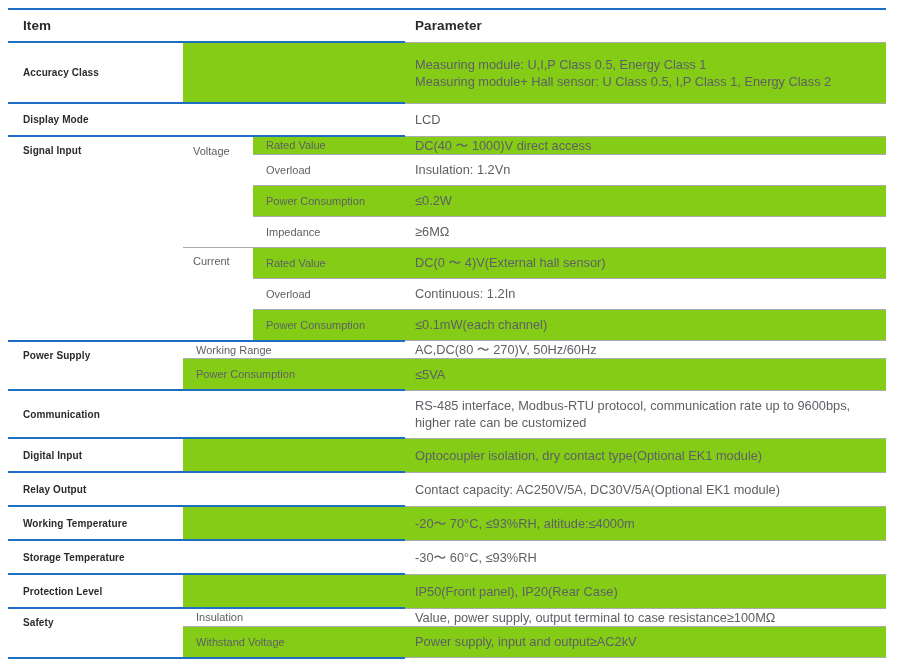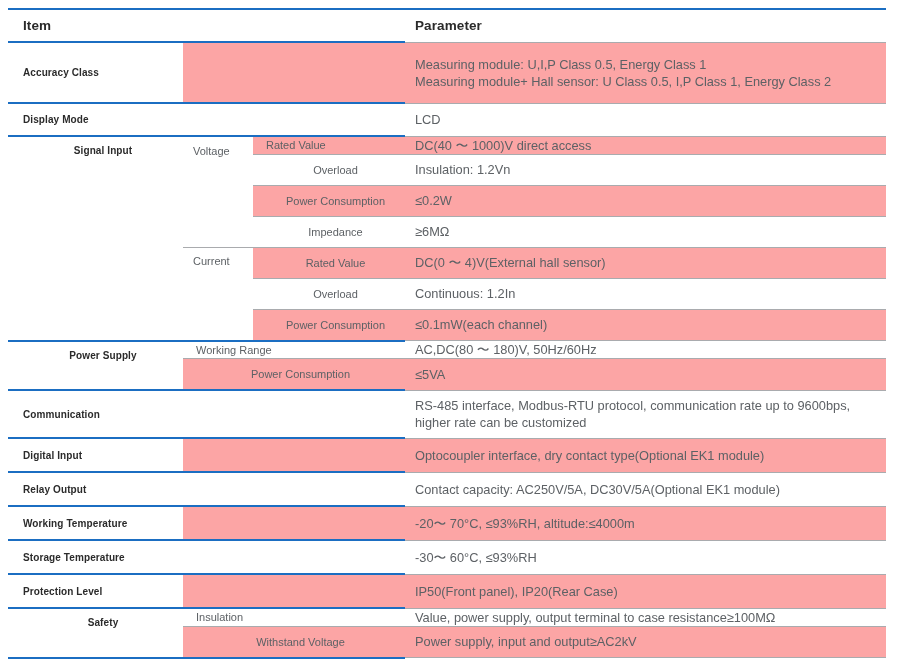--- a/index.html
+++ b/index.html
@@ -43,21 +43,21 @@
     vertical-align: middle;
     border: 0;
     background-clip: padding-box;
   }
 
   
   .rule-blue  { border-top: 2px solid #1b6ec2 !important; }
   .rule-grey  { border-top: 1px solid #a9abae !important; }
 
   
-  .shaded { background: #fca5a5; }
+  .shaded { background: #84cc16; }
   .plain  { background: #ffffff; }
 
   
   .hdr-text {
     font-size: 13.5px;
     font-weight: bold;
     color: #2b2b2b;
     letter-spacing: .1px;
   }
   .item-text {
@@ -80,21 +80,21 @@
 
   
   .pad-item  { padding-left: 15px !important; }
   .pad-sub   { padding-left: 13px !important; }
   .pad-sub-c { padding-left: 10px !important; }
   .pad-val   { padding-left: 10px !important; padding-right: 8px !important; }
 
   .gap-left  { border-left: 5px solid #ffffff; }
 
   .tall-2  { height: 59px; }
-  .tall-1  { height: 30px; text-align: center; }
+  .tall-1  { height: 30px; }
   .tall-h  { height: 31px; }
   .tall-32 { height: 32px; }
   .tall-45 { height: 46px; }
 
   .nowrap { white-space: nowrap; }
 </style>
 </head>
 <body>
 
 <div class="spec-sheet">
@@ -157,40 +157,40 @@
         <td class="plain rule-grey pad-val val-text gap-left">Continuous: 1.2In</td>
       </tr>
       <tr>
         <td class="shaded rule-grey pad-sub tall-1 sub-text gap-left">Power Consumption</td>
         <td class="shaded rule-grey pad-val val-text gap-left">≤0.1mW(each channel)</td>
       </tr>
 
       <tr>
         <td class="plain rule-blue pad-item tall-1 item-text" rowspan="2" style="vertical-align:top;padding-top:8px;">Power Supply</td>
         <td class="plain rule-blue pad-sub sub-text gap-left" colspan="2">Working Range</td>
-        <td class="plain rule-grey pad-val val-text gap-left">AC,DC(80 〜 180)V, 50Hz/60Hz</td>
+        <td class="plain rule-grey pad-val val-text gap-left">AC,DC(80 〜 270)V, 50Hz/60Hz</td>
       </tr>
       <tr>
         <td class="shaded rule-grey pad-sub tall-1 sub-text gap-left" colspan="2">Power Consumption</td>
         <td class="shaded rule-grey pad-val val-text gap-left">≤5VA</td>
       </tr>
 
       <tr>
         <td class="plain rule-blue pad-item tall-45 item-text">Communication</td>
         <td class="plain rule-blue gap-left" colspan="2"></td>
         <td class="plain rule-grey pad-val val-text gap-left">
           <div>RS-485 interface, Modbus-RTU protocol, communication rate up to 9600bps,</div>
           <div>higher rate can be customized</div>
         </td>
       </tr>
 
       <tr>
         <td class="plain rule-blue pad-item tall-32 item-text">Digital Input</td>
         <td class="shaded rule-blue gap-left" colspan="2"></td>
-        <td class="shaded rule-grey pad-val val-text gap-left">Optocoupler interface, dry contact type(Optional EK1 module)</td>
+        <td class="shaded rule-grey pad-val val-text gap-left">Optocoupler isolation, dry contact type(Optional EK1 module)</td>
       </tr>
 
       <tr>
         <td class="plain rule-blue pad-item tall-32 item-text">Relay Output</td>
         <td class="plain rule-blue gap-left" colspan="2"></td>
         <td class="plain rule-grey pad-val val-text gap-left">Contact capacity: AC250V/5A, DC30V/5A(Optional EK1 module)</td>
       </tr>
 
       <tr>
         <td class="plain rule-blue pad-item tall-32 item-text">Working Temperature</td>

